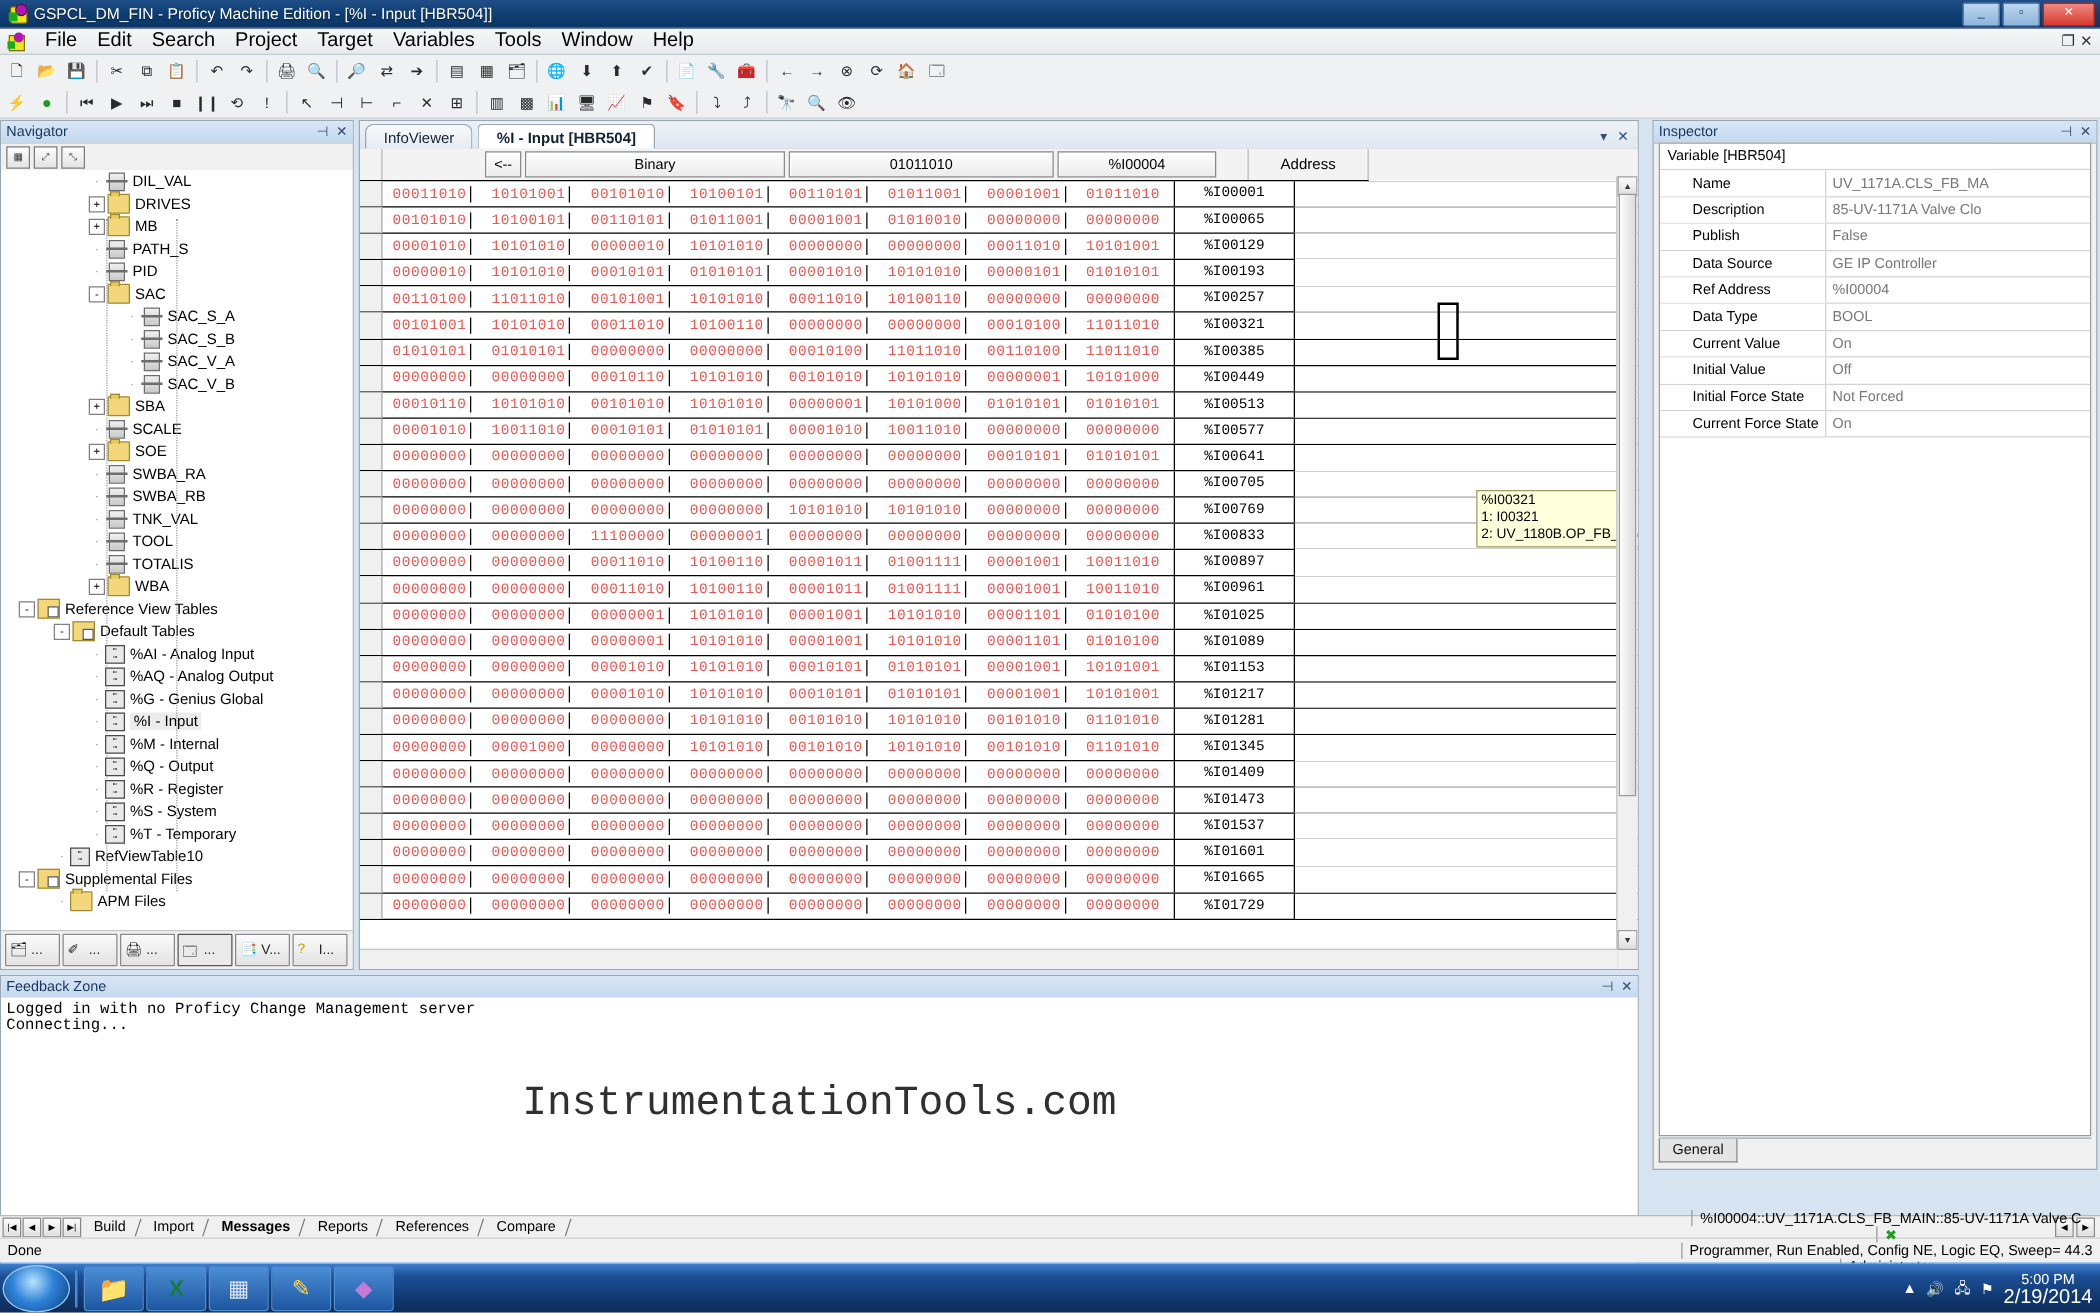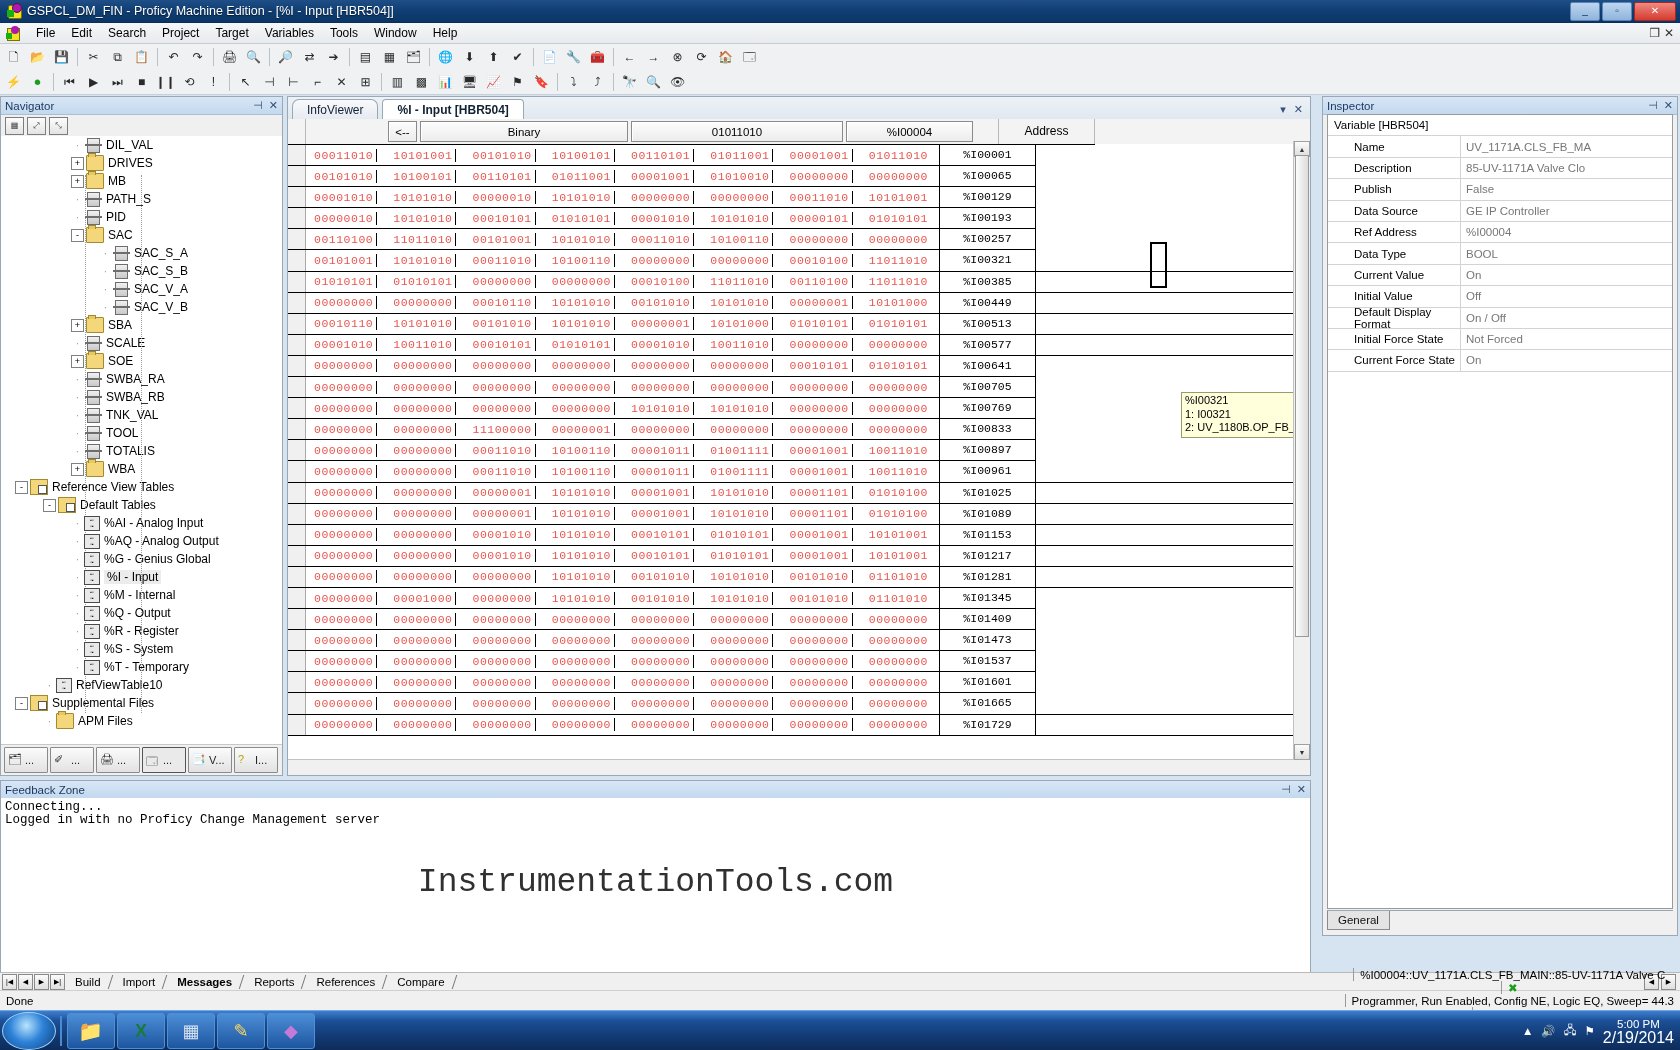--- a/index.html
+++ b/index.html
@@ -16,21 +16,21 @@
   .winbtns{margin-left:auto;display:flex;gap:2px;padding-right:2px;}
   .wb{width:28px;height:17px;border:1px solid #5b83b5;border-radius:2px;background:linear-gradient(#bdd6ef,#8fb4da);display:flex;align-items:center;justify-content:center;color:#0d2c52;font-size:10px;line-height:1;}
   .wb.close{background:linear-gradient(#ef8a82,#d53a2e);border-color:#a32a20;color:#fff;width:40px;}
 
   
   .menubar{height:20px;background:linear-gradient(#f6f7f9,#e7eaee);display:flex;align-items:center;border-bottom:1px solid #c4ccd4;padding-left:2px;}
   .menu-ico{width:16px;height:15px;position:relative;margin:0 6px 0 4px;}
   .menu-ico .m1{position:absolute;left:1px;top:2px;width:11px;height:11px;background:#f2e31d;border:1px solid #7a7205;}
   .menu-ico .m2{position:absolute;left:5px;top:0;width:8px;height:8px;background:#b118b1;border-radius:50%;}
   .menu-ico .m3{position:absolute;left:0;top:7px;width:6px;height:6px;background:#16b016;}
-  .menuitem{padding:2px 8px;color:#000;font-size:12px;cursor:default;text-align:right;}
+  .menuitem{padding:2px 8px;color:#000;font-size:16px;cursor:default;text-align:right;}
   .menu-right{margin-left:auto;display:flex;gap:4px;padding-right:6px;color:#333;font-size:12px;}
 
   
   .toolbars{background:#eff1f3;border-bottom:1px solid #c9cfd6;}
   .tbrow{height:25px;display:flex;align-items:center;padding-left:2px;gap:1px;}
   .tbtn{width:21px;height:21px;display:inline-flex;align-items:center;justify-content:center;border:1px solid transparent;border-radius:2px;position:relative;}
   .tsep{width:1px;height:18px;background:#b9bfc6;margin:0 3px;}
   .gl{font-size:12px;line-height:1;color:#2a2a2a;}
 
   
@@ -1100,24 +1100,20 @@
             </div>
             <div class="irow">
               <div class="ik indent">Current Value</div>
               <div class="iv">On</div>
             </div>
             <div class="irow">
               <div class="ik indent">Initial Value</div>
               <div class="iv">Off</div>
             </div>
             <div class="irow">
-              <div class="ik indent">Default Display Format</div>
-              <div class="iv">On / Off</div>
-            </div>
-            <div class="irow">
               <div class="ik indent">Initial Force State</div>
               <div class="iv">Not Forced</div>
             </div>
             <div class="irow">
               <div class="ik indent">Current Force State</div>
               <div class="iv">On</div>
             </div>
           </div>
       </div>
       <div class="insp-tabs">
@@ -1127,22 +1123,22 @@
 
     <div class="fz">
       <div class="panel-head">
         <span>Feedback Zone</span>
         <span class="ph-btns">
           <span>⊣</span>
           <span>✕</span>
         </span>
       </div>
       <div class="fz-body">
+        <div>Logged in with no Proficy Change Management server</div>
         <div>Connecting...</div>
-        <div>Logged in with no Proficy Change Management server</div>
         <div class="wmark">InstrumentationTools.com</div>
       </div>
       <div class="fz-scroll"></div>
     </div>
 
   </div>
 
   <div class="btabs">
     <div class="navarrows">
       <div class="na">|◀</div>

